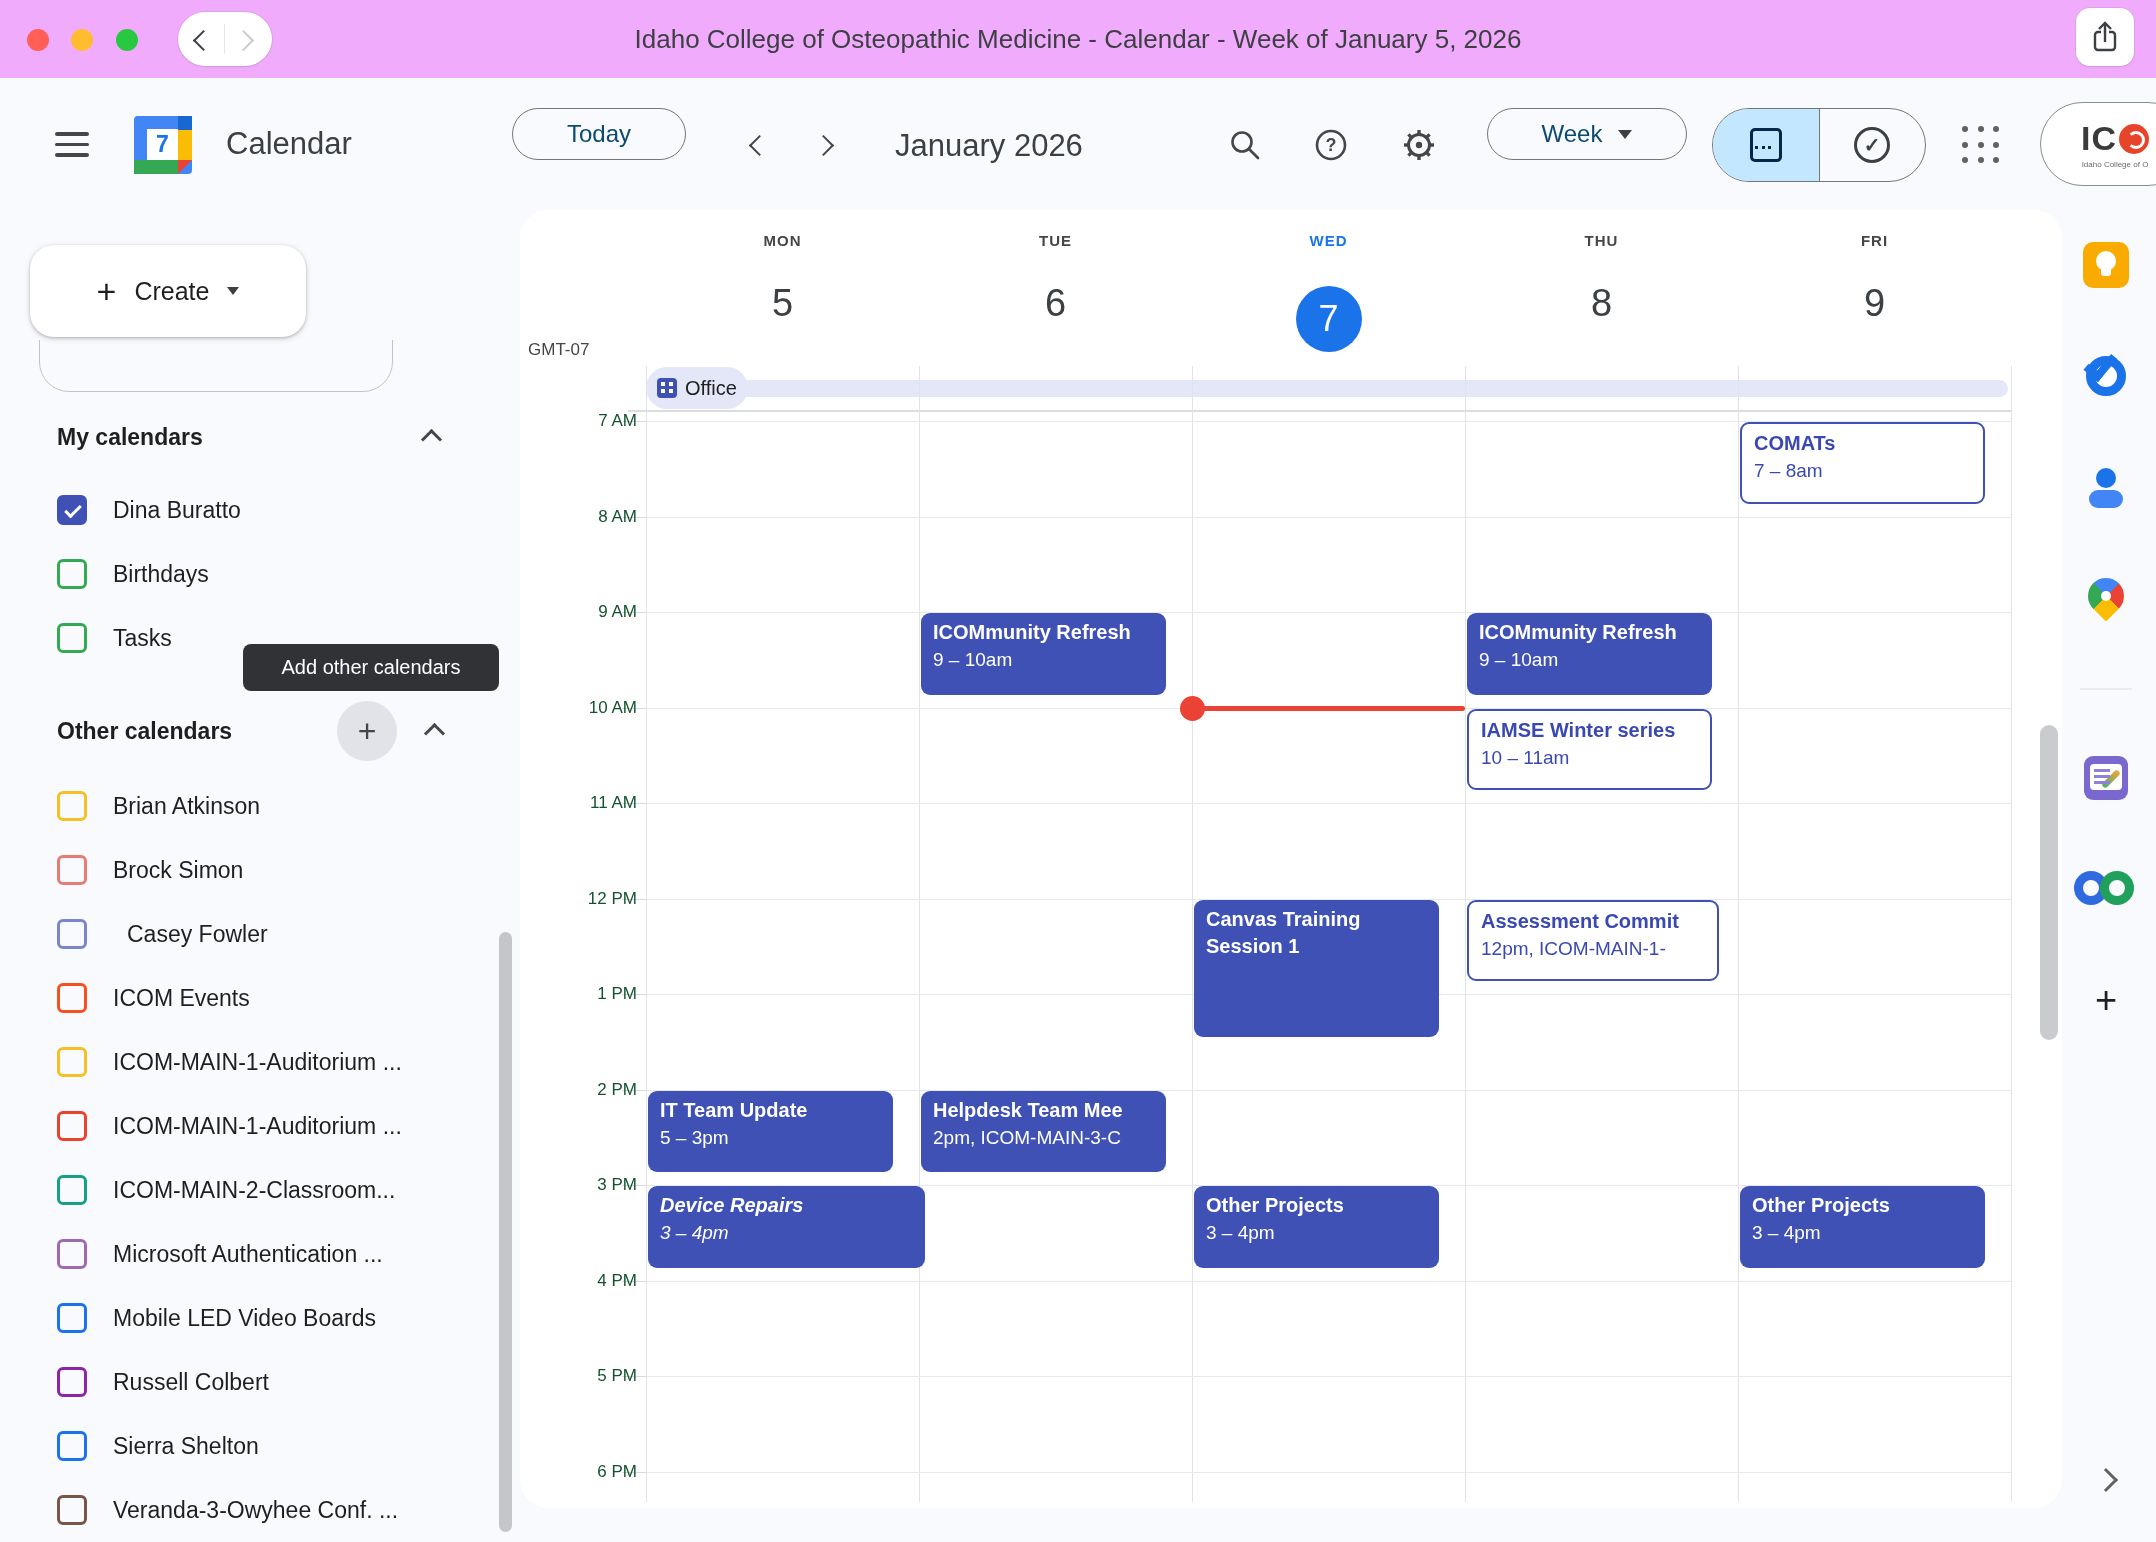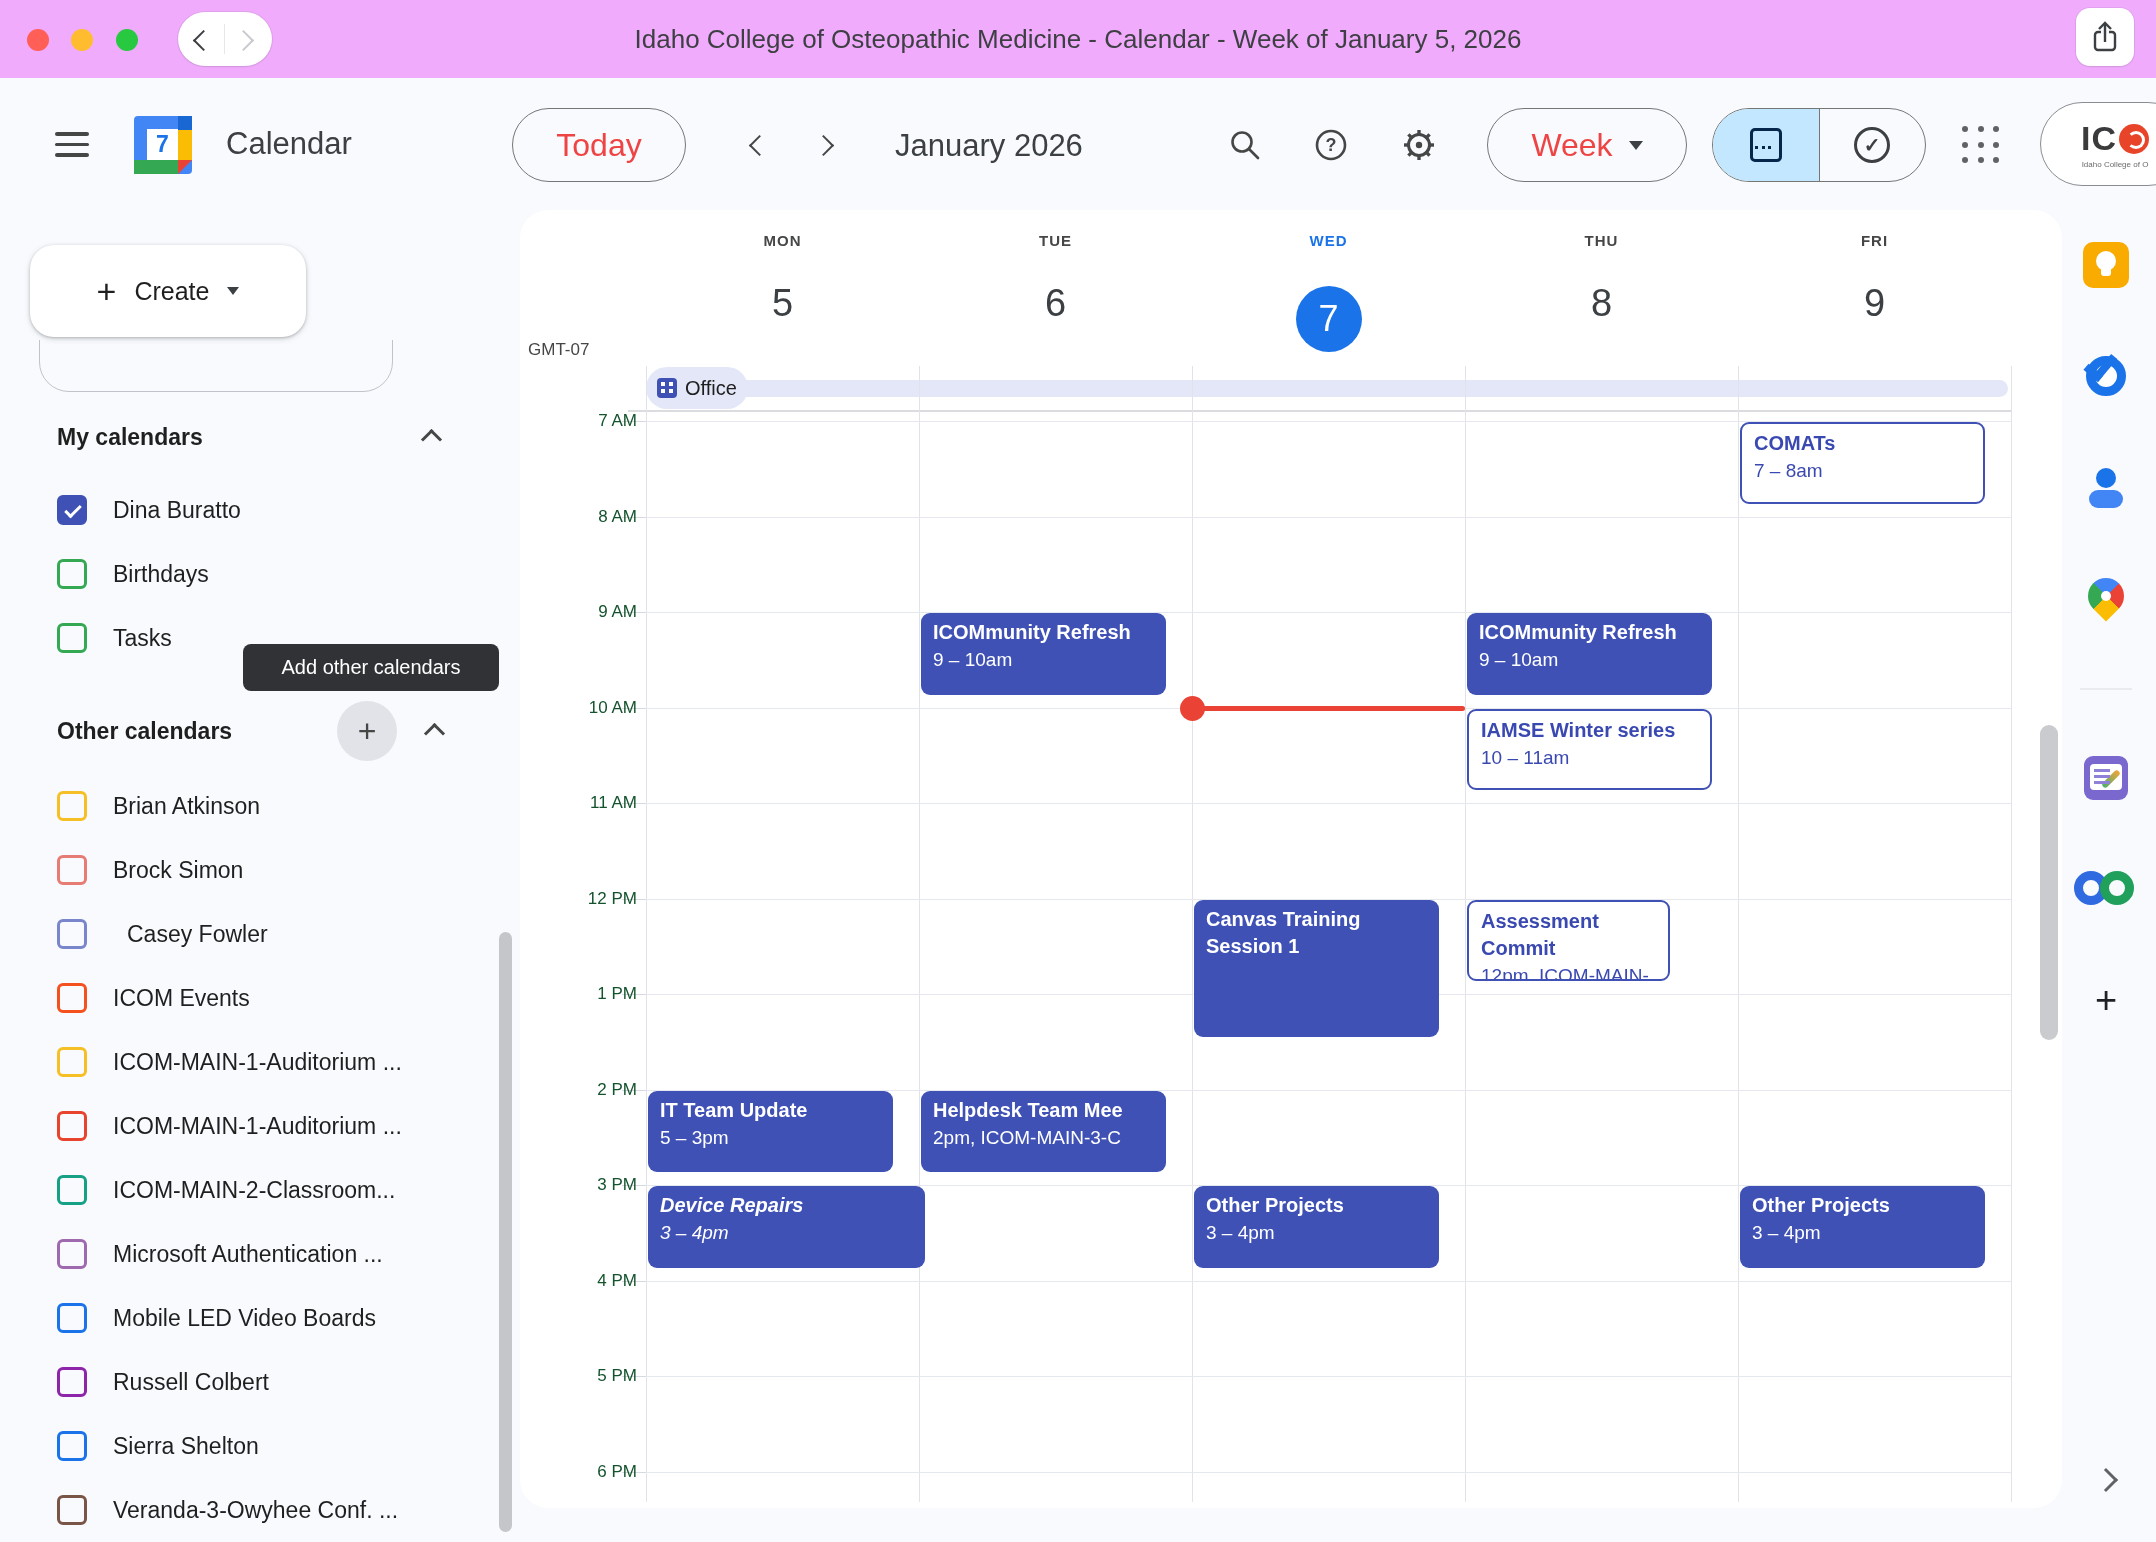--- a/index.html
+++ b/index.html
@@ -20,22 +20,22 @@
   .chev.right{transform:rotate(45deg);}
   .win-title{left:400px;right:400px;top:24px;text-align:center;font-size:26px;color:#3d3f43;font-weight:500;}
   .share-btn{left:2076px;top:8px;width:58px;height:58px;background:#ffffff;border-radius:14px;
     box-shadow:0 0 0 1px rgba(0,0,0,0.05),0 1px 2px rgba(0,0,0,0.08);display:flex;align-items:center;justify-content:center;}
 
   
   .hamburger span{display:block;width:34px;height:3.5px;background:#444746;border-radius:2px;margin:7px 0;}
   .gcal-logo{left:134px;top:116px;width:58px;height:58px;}
   .gcal-logo .b{position:absolute;}
   .app-name{left:226px;top:126px;font-size:31px;color:#3c4043;}
-  .pill-btn{height:74px;border:1.5px solid #747775;border-radius:37px;background:transparent;
-    display:flex;align-items:center;justify-content:center;font-size:32px;color:#ef4444;box-sizing:border-box;}
+  .pill-btn{height:52px;border:1.5px solid #747775;border-radius:37px;background:transparent;
+    display:flex;align-items:center;justify-content:center;font-size:24px;color:#0c4a6e;box-sizing:border-box;}
   .hchev{display:inline-block;width:13px;height:13px;border-top:2.5px solid #444746;border-right:2.5px solid #444746;}
   .month-title{left:895px;top:128px;font-size:31px;color:#3c4043;}
   .hicon{top:128px;width:34px;height:34px;}
   .caret{display:inline-block;width:0;height:0;border-left:7px solid transparent;border-right:7px solid transparent;border-top:9px solid #3c4043;}
   .view-toggle{left:1712px;top:108px;width:214px;height:74px;border:1.5px solid #747775;border-radius:37px;overflow:hidden;display:flex;box-sizing:border-box;}
   .vseg{width:50%;height:100%;display:flex;align-items:center;justify-content:center;}
   .vseg.active{background:#c2e7ff;}
   .vseg + .vseg{border-left:1.5px solid #747775;}
   .cal-glyph{width:26px;height:28px;border:3px solid #06264c;border-radius:5px;position:relative;}
   .cal-glyph:before{content:"";position:absolute;left:2px;top:12px;width:16px;height:3px;
@@ -413,21 +413,21 @@
         <div class="d">3 – 4pm</div>
       </div>
       <div class="event filled" style="left: 1467px; width: 245px; top: 613px; height: 81.5px;">
         <div class="t">ICOMmunity Refresh</div>
         <div class="d">9 – 10am</div>
       </div>
       <div class="event outlined" style="left: 1467px; width: 245px; top: 708.5px; height: 81.5px;">
         <div class="t">IAMSE Winter series</div>
         <div class="d">10 – 11am</div>
       </div>
-      <div class="event outlined" style="left: 1467px; width: 203px; top: 899.5px; height: 81.5px;">
+      <div class="event outlined" style="left: 1467px; width: 252px; top: 899.5px; height: 81.5px;">
         <div class="t">Assessment Commit</div>
         <div class="d">12pm, ICOM-MAIN-1-</div>
       </div>
       <div class="event outlined" style="left: 1740px; width: 245px; top: 422px; height: 81.5px;">
         <div class="t">COMATs</div>
         <div class="d">7 – 8am</div>
       </div>
       <div class="event filled" style="left: 1740px; width: 245px; top: 1186px; height: 81.5px;">
         <div class="t">Other Projects</div>
         <div class="d">3 – 4pm</div>

